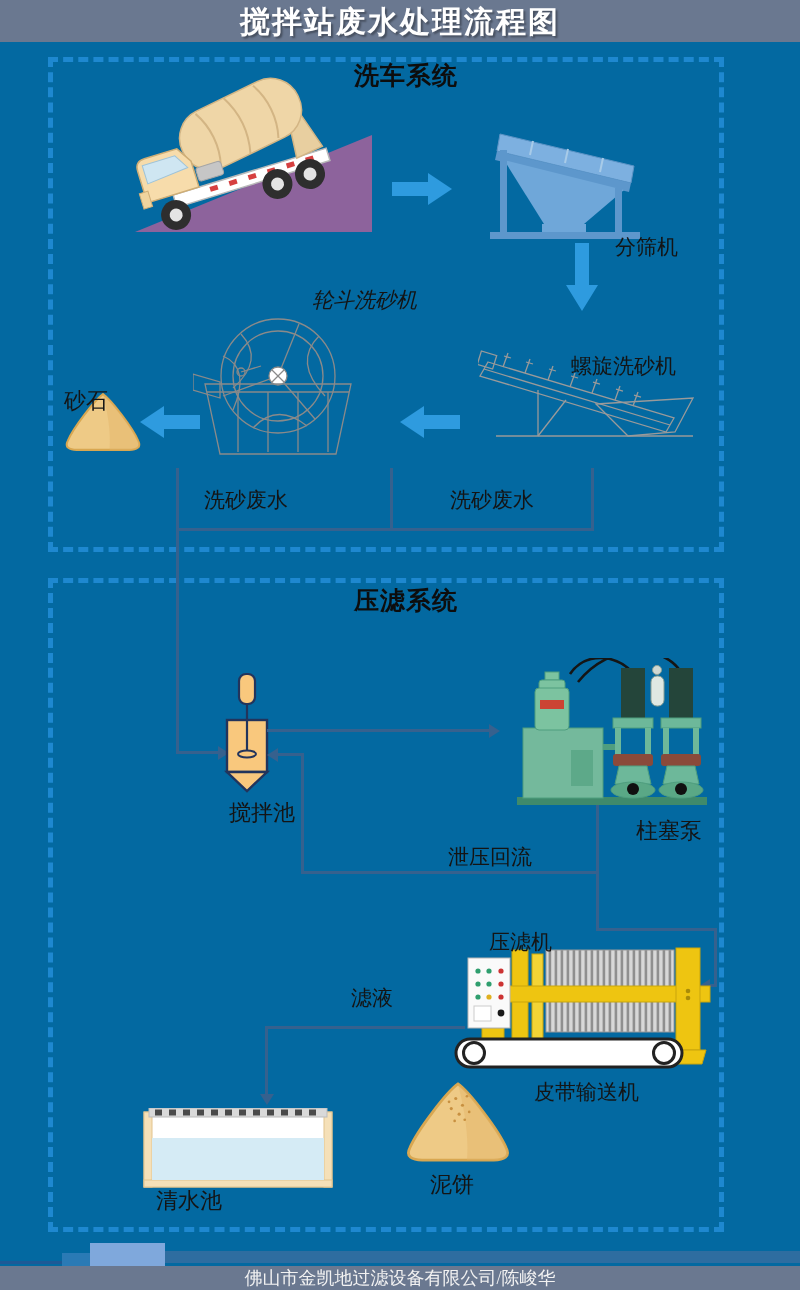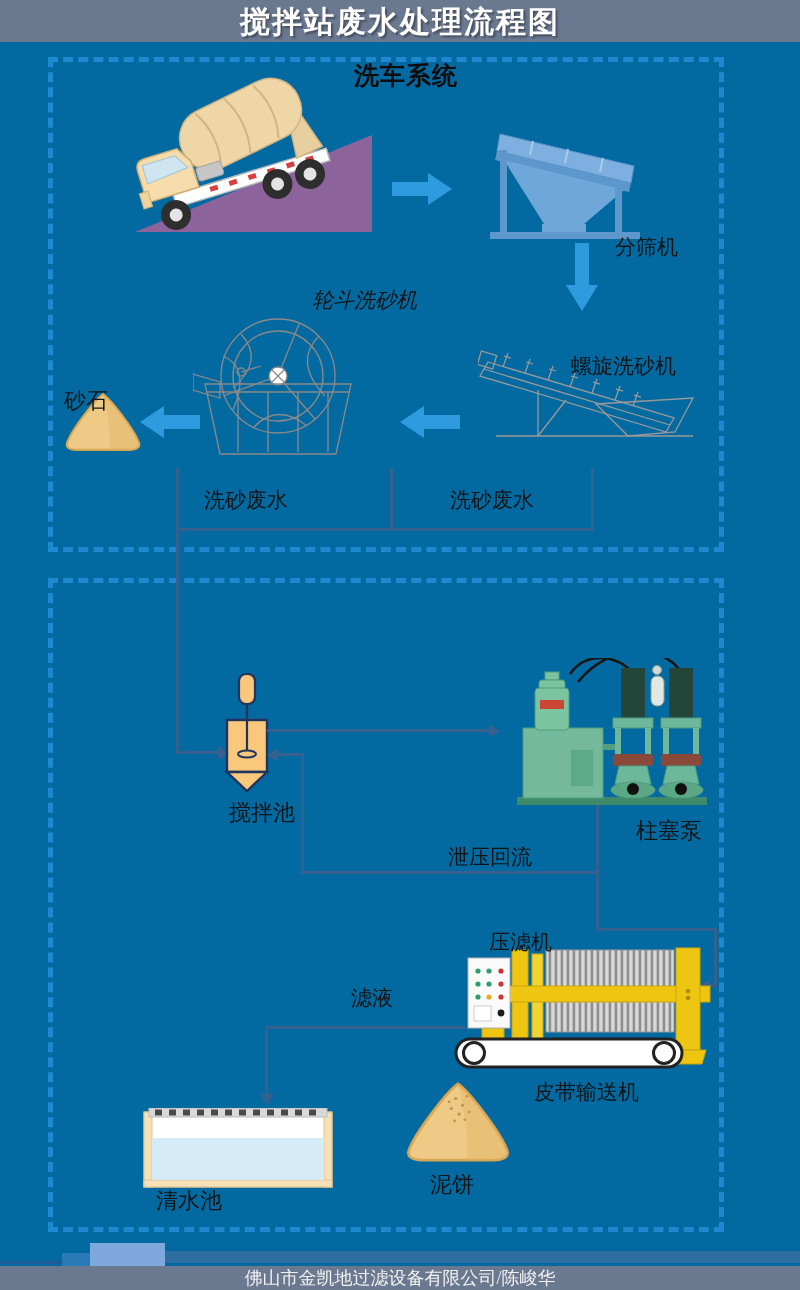--- a/index.html
+++ b/index.html
@@ -39,20 +39,21 @@
 <body>
 
 <div id="stage">
 
   <div class="band" id="header-band"></div>
   <div id="header-title">搅拌站废水处理流程图</div>
 
   <div class="sysbox" id="box-wash"></div>
   <div class="sysbox" id="box-press"></div>
   <div class="sys-title" style="top:59px;">洗车系统</div>
+  <div class="sys-title" style="top:584px;">压滤系统</div>
 
   <div class="illus" style="left:115px;top:55px;width:270px;height:185px;">
     <svg viewBox="0 0 270 185">
       <polygon points="20,177 257,177 257,80" fill="#8d639c"></polygon>
       <g transform="rotate(-17 120 120)">
         <rect x="55" y="121" width="160" height="13" fill="#ffffff" stroke="#b9b9b9" stroke-width="1.5"></rect>
         <rect x="92" y="124" width="8" height="5" fill="#d64040"></rect>
           <rect x="112" y="124" width="8" height="5" fill="#d64040"></rect>
         <rect x="132" y="124" width="8" height="5" fill="#d64040"></rect>
           <rect x="152" y="124" width="8" height="5" fill="#d64040"></rect>

